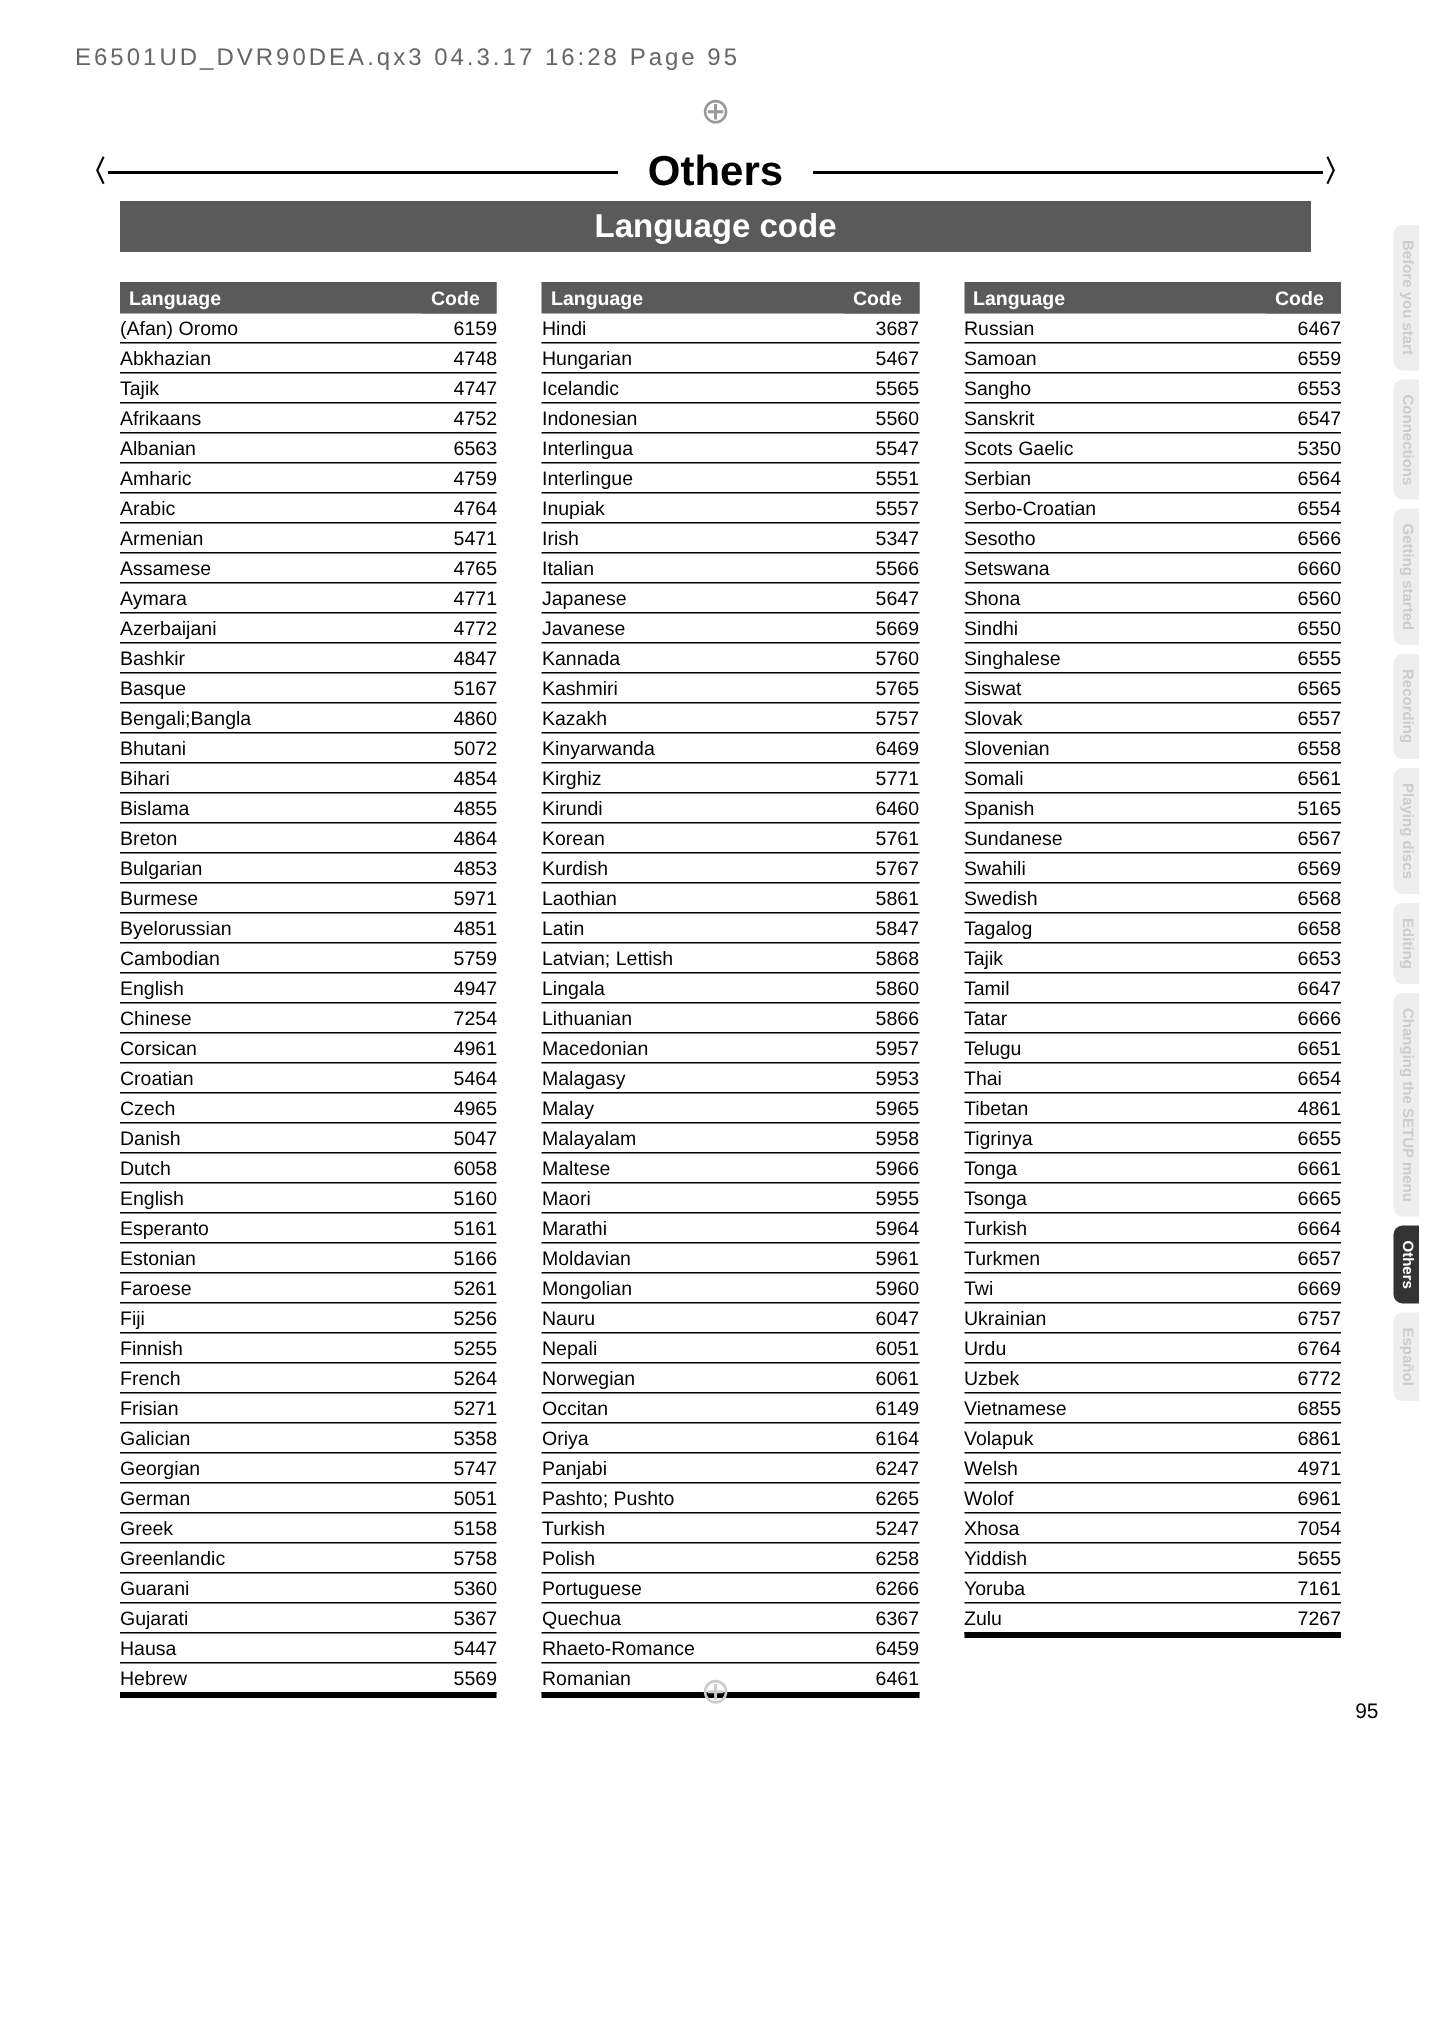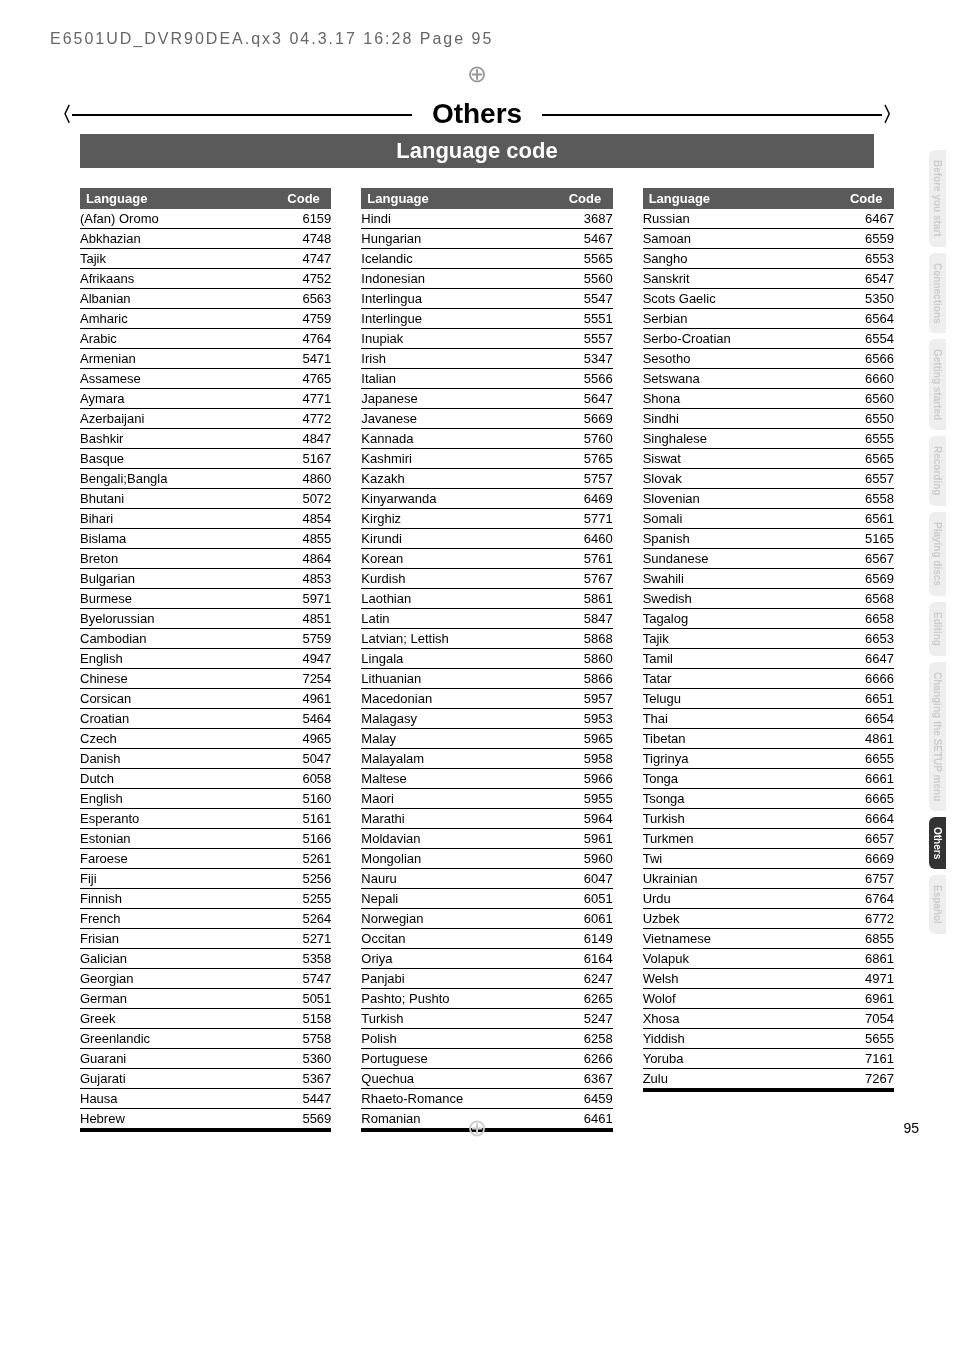--- a/index.html
+++ b/index.html
@@ -20,21 +20,21 @@
 .tbl .th{display:flex;background:#5a5a5a;color:#fff;font-weight:bold}
 .tbl .th .c1{flex:1;padding:3px 6px}
 .tbl .th .c2{width:50px;padding:3px 6px;background:#5a5a5a}
 .tbl .tr{display:flex;border-bottom:1px solid #000}
 .tbl .tr .c1{flex:1;padding:2px 0}
 .tbl .tr .c2{width:50px;padding:2px 0;text-align:right}
 .tbl .end{height:4px;background:#000;margin-top:-1px}
 .tabs{position:absolute;right:8px;top:150px;display:flex;flex-direction:column;gap:6px}
 .tab{writing-mode:vertical-rl;font-size:10px;font-weight:bold;padding:10px 3px;border-radius:6px 0 0 6px;color:#ccc;background:#eee}
 .tab.active{background:#333;color:#fff}
-.pn{position:absolute;right:35px;bottom:16px;font-size:14px}
+.pn{position:absolute;right:35px;bottom:4px;font-size:14px}
 .cross{position:absolute;left:50%;bottom:10px;transform:translateX(-50%);font-size:24px;color:#ccc}
 </style>
 </head>
 <body>
 
 <div class="hdr-path">E6501UD_DVR90DEA.qx3  04.3.17  16:28  Page 95</div>
 <div class="reg-mark">⊕</div>
 
 <div class="title-bar">
   <span class="main">

